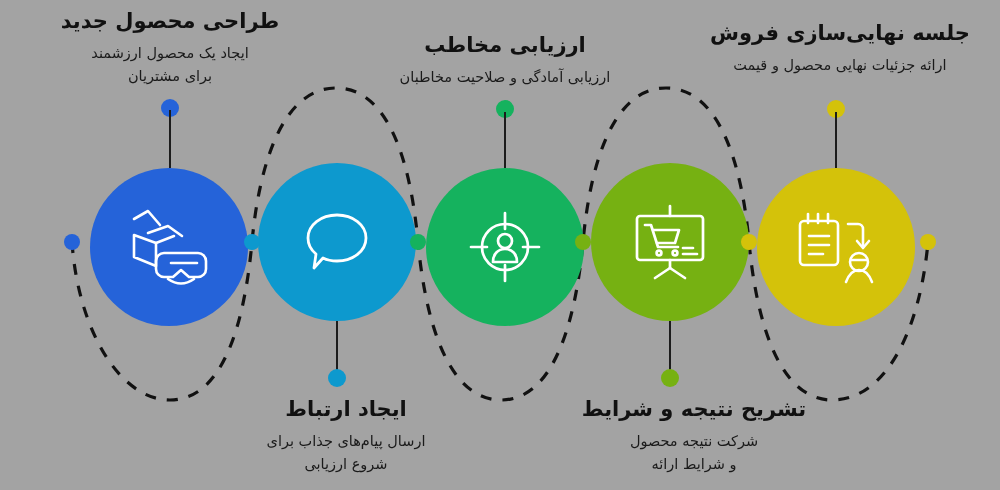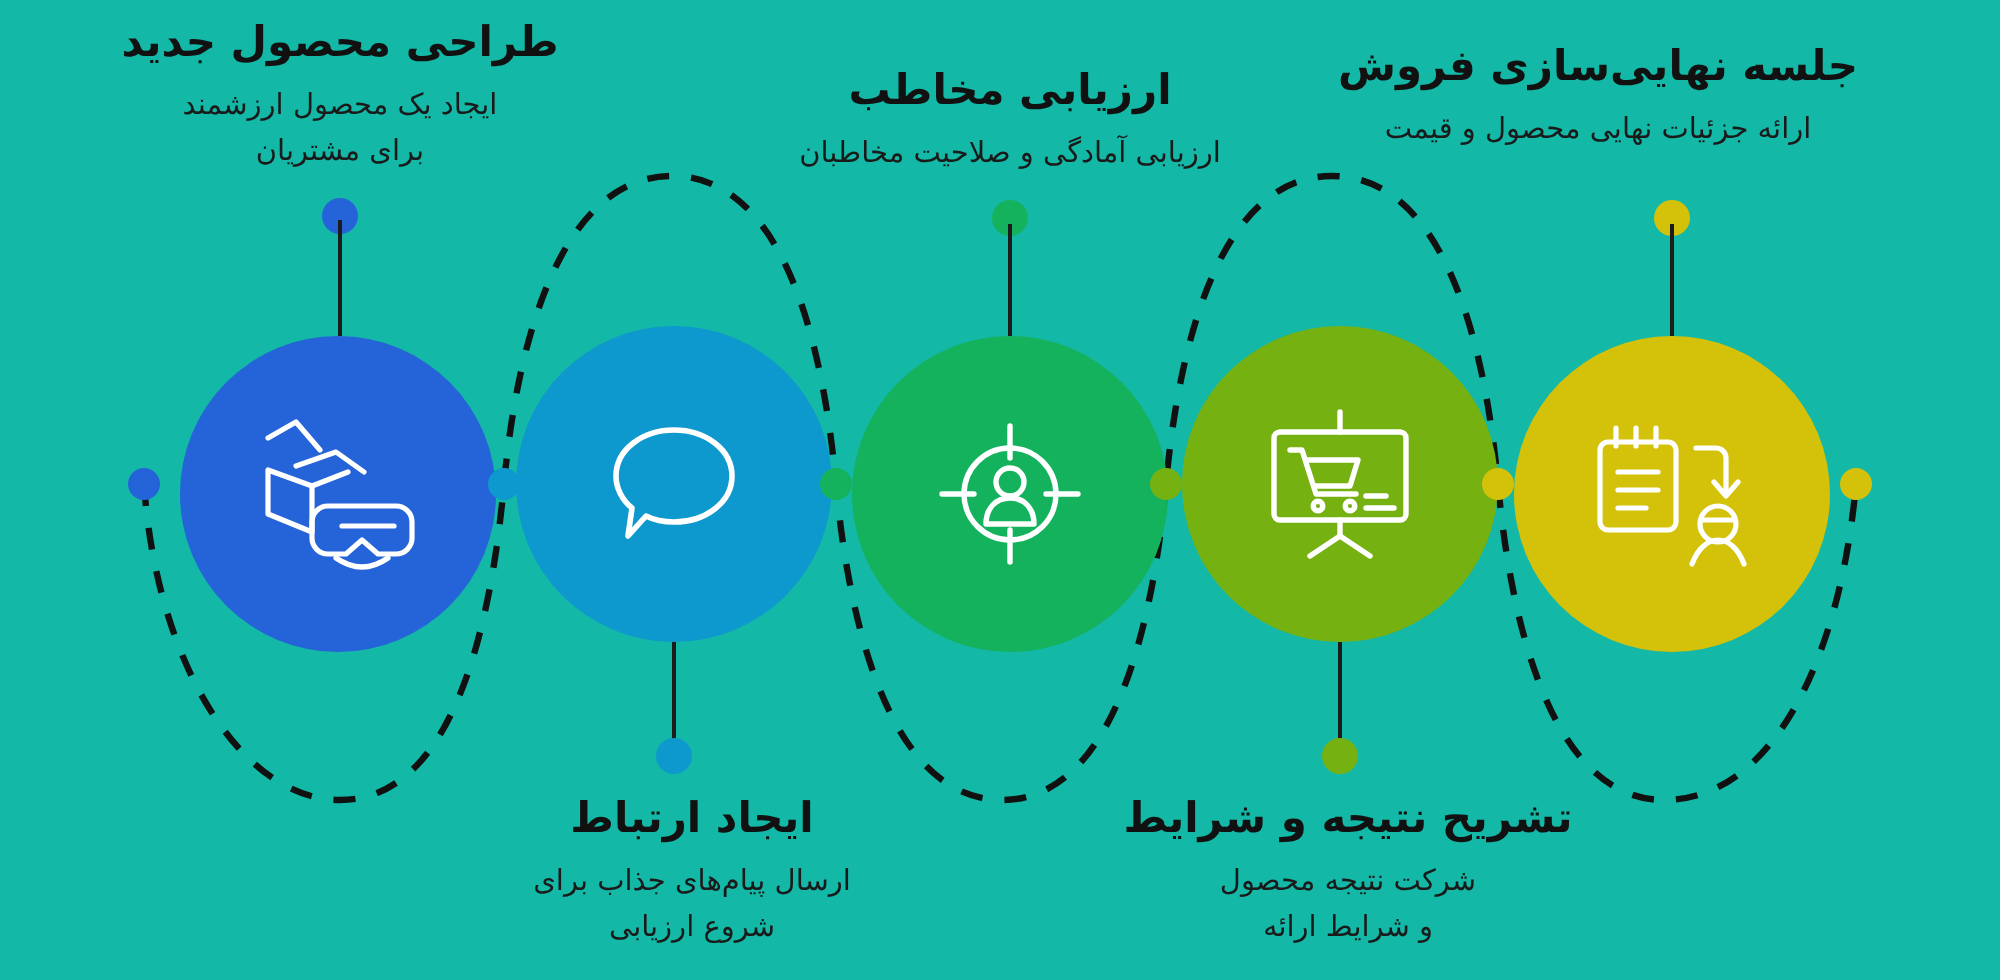--- a/index.html
+++ b/index.html
@@ -7,21 +7,21 @@
     padding: 0;
     background: #ffffff;
   }
   body {
     font-family: "DejaVu Sans", "Liberation Sans", sans-serif;
   }
   #infographic {
     position: relative;
     width: 1000px;
     height: 490px;
-    background: #14b8a6;
+    background: #a3a3a3;
     overflow: hidden;
   }
   #wave-layer {
     position: absolute;
     left: 0;
     top: 0;
     width: 1000px;
     height: 490px;
     pointer-events: none;
   }
@@ -177,32 +177,32 @@
         <circle cx="44" cy="49" r="2.4"></circle>
         <path d="M52 44 h10"></path>
         <path d="M52 50 h14"></path>
         <path d="M39 56 v8"></path>
         <path d="M39 64 L24 74"></path>
         <path d="M39 64 L54 74"></path>
       </svg>
     </div>
     <div class="stem" style="left:669px; top:321px; height:52px;"></div>
     <div class="knob" style="left:661px; top:369px; background:#76b112;"></div>
-    <div class="caption" style="left:524px; top:396px; width:300px;">
+    <div class="caption" style="left:544px; top:396px; width:300px;">
       <div class="title">تشریح نتیجه و شرایط</div>
       <div class="desc">
         <div>شرکت نتیجه محصول</div>
         <div>و شرایط ارائه</div>
       </div>
     </div>
     <div class="edge-dot" style="left:575px; top:234px; background:#76b112;"></div>
   </div>
 
   <div class="step">
-    <div class="caption" style="left:644px; top:20px; width:310px;">
+    <div class="caption" style="left:685px; top:20px; width:310px;">
       <div class="title">جلسه نهایی‌سازی فروش</div>
       <div class="desc">
         <div>ارائه جزئیات نهایی محصول و قیمت</div>
       </div>
     </div>
     <div class="knob" style="left:827px; top:100px; background:#d4c20a;"></div>
     <div class="stem" style="left:835px; top:112px; height:56px;"></div>
     <div class="node" style="left:757px; top:168px; width:158px; height:158px; background:#d4c20a;">
       <svg width="80" height="74" viewBox="0 0 80 74" fill="none" stroke="#ffffff" stroke-width="2.6" stroke-linecap="round" stroke-linejoin="round">
         <path d="M12 4 v9"></path>

